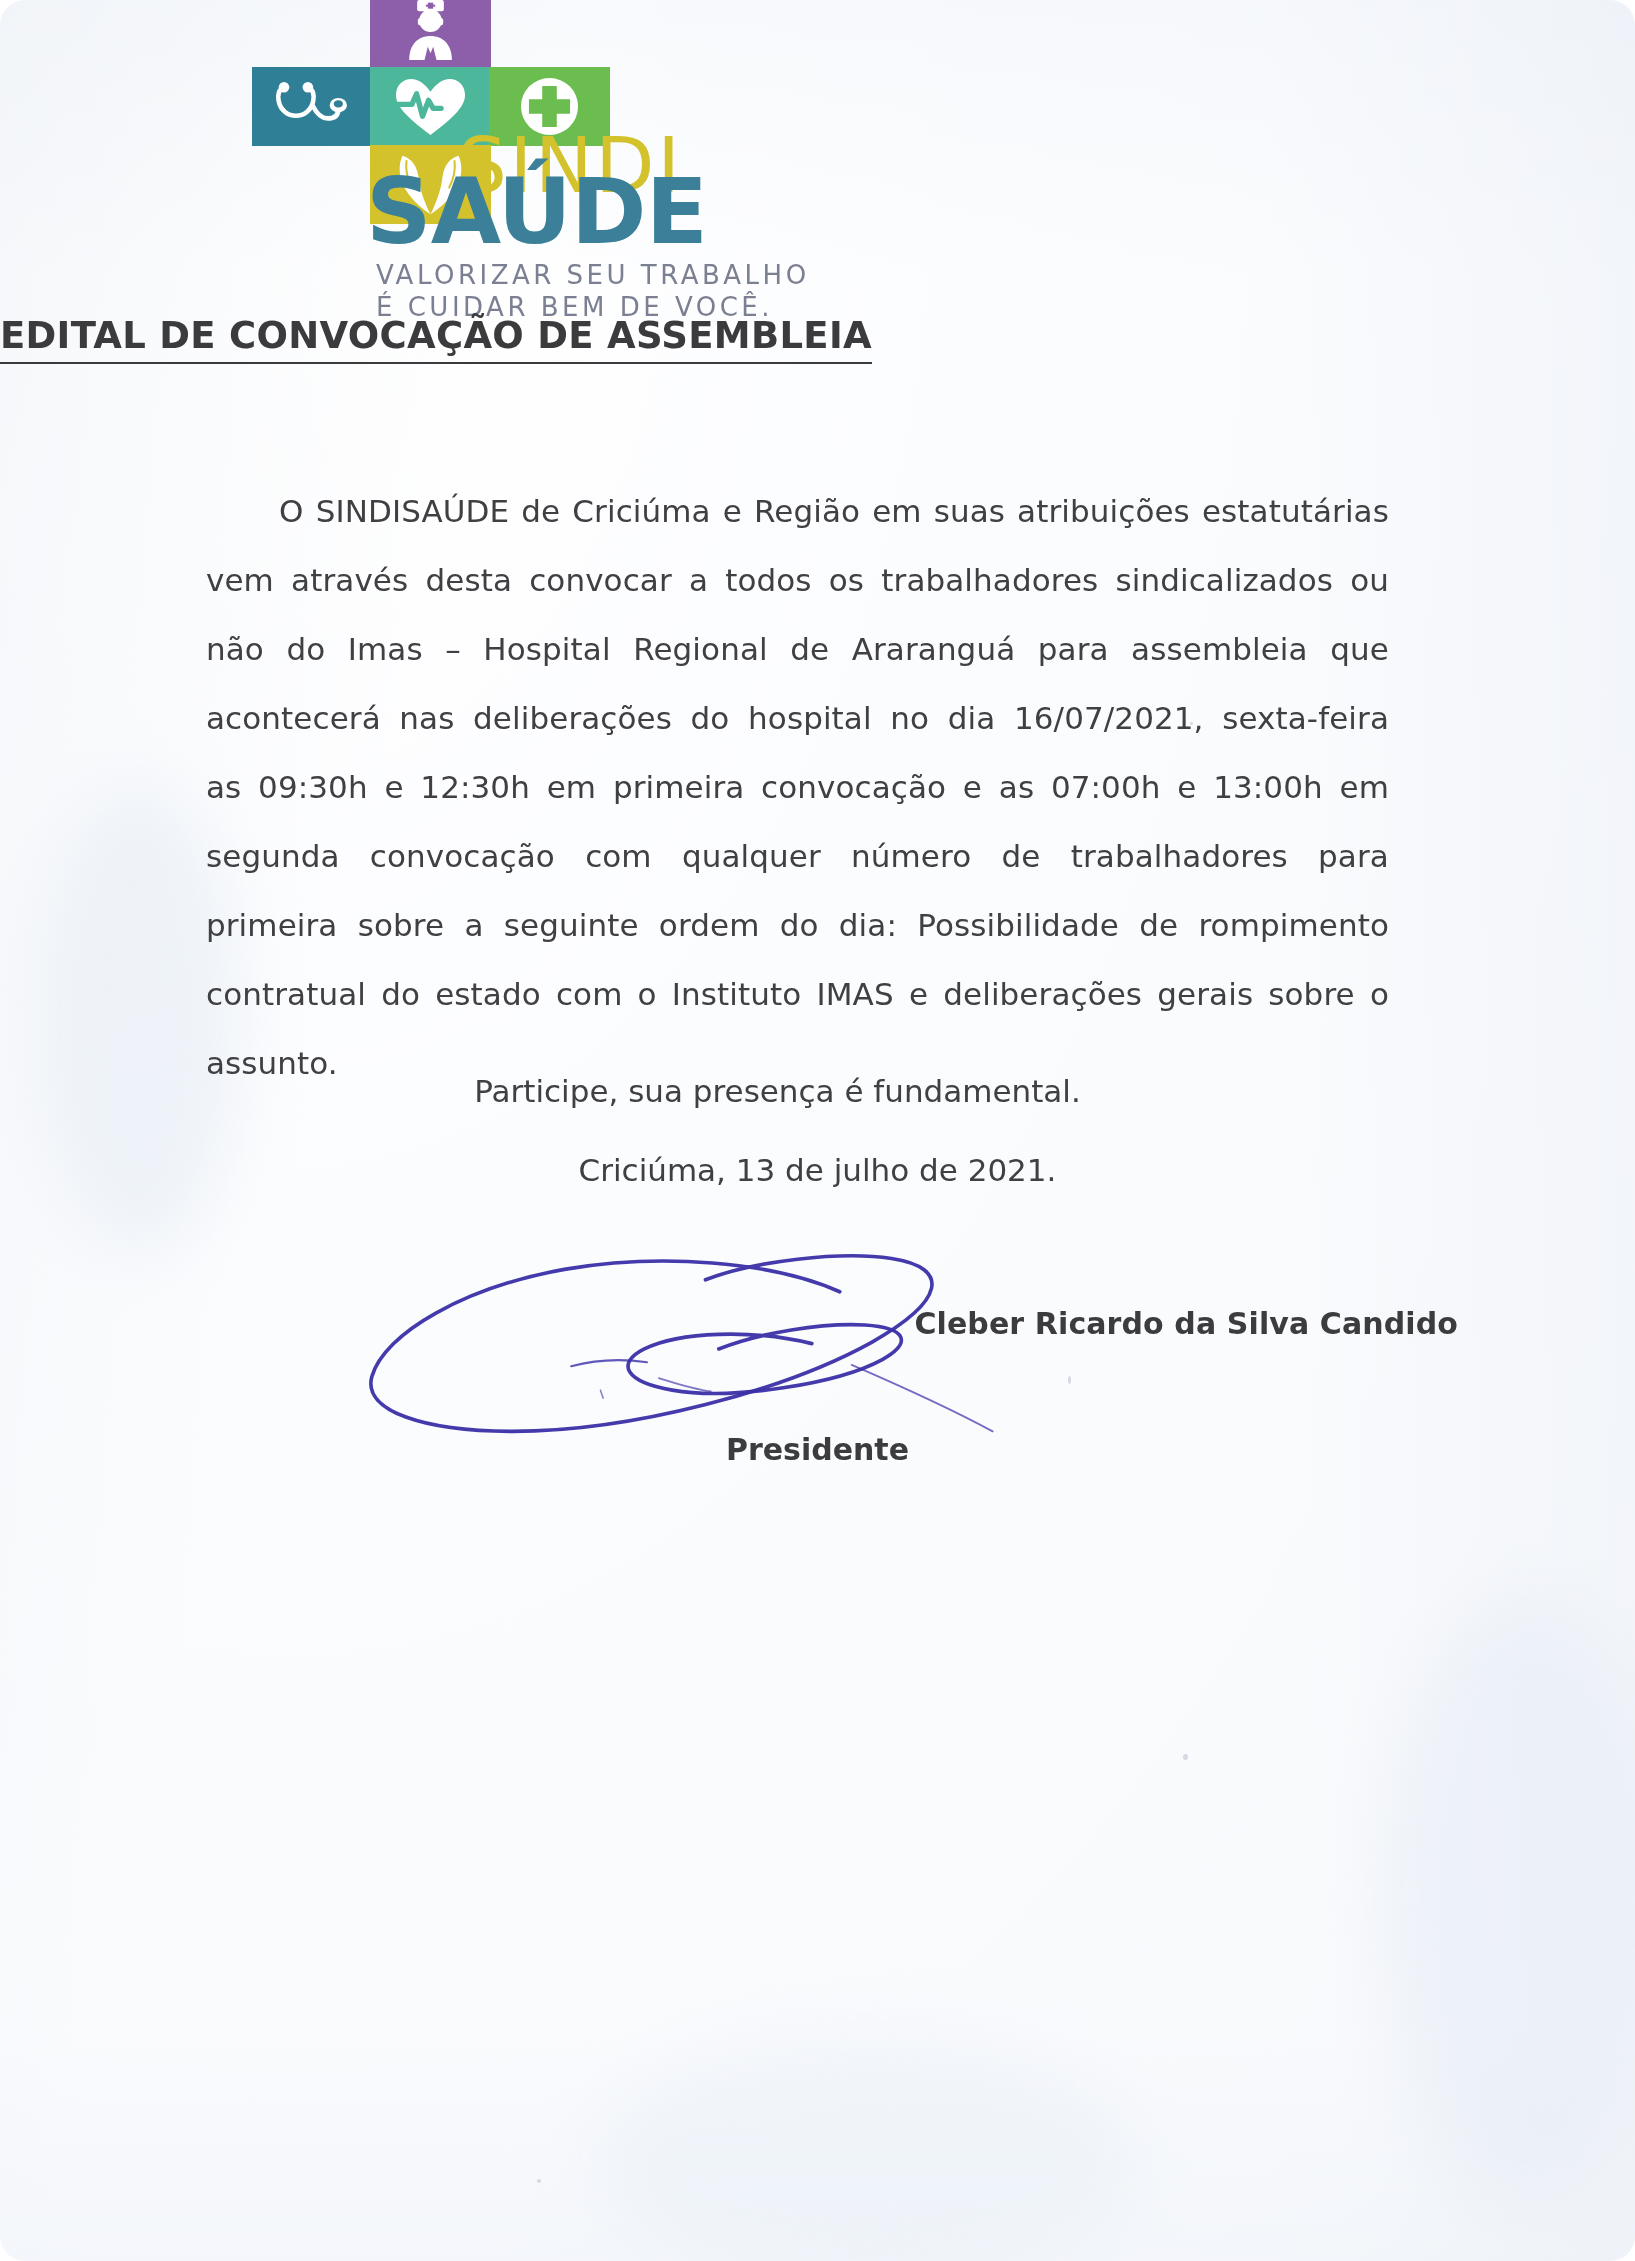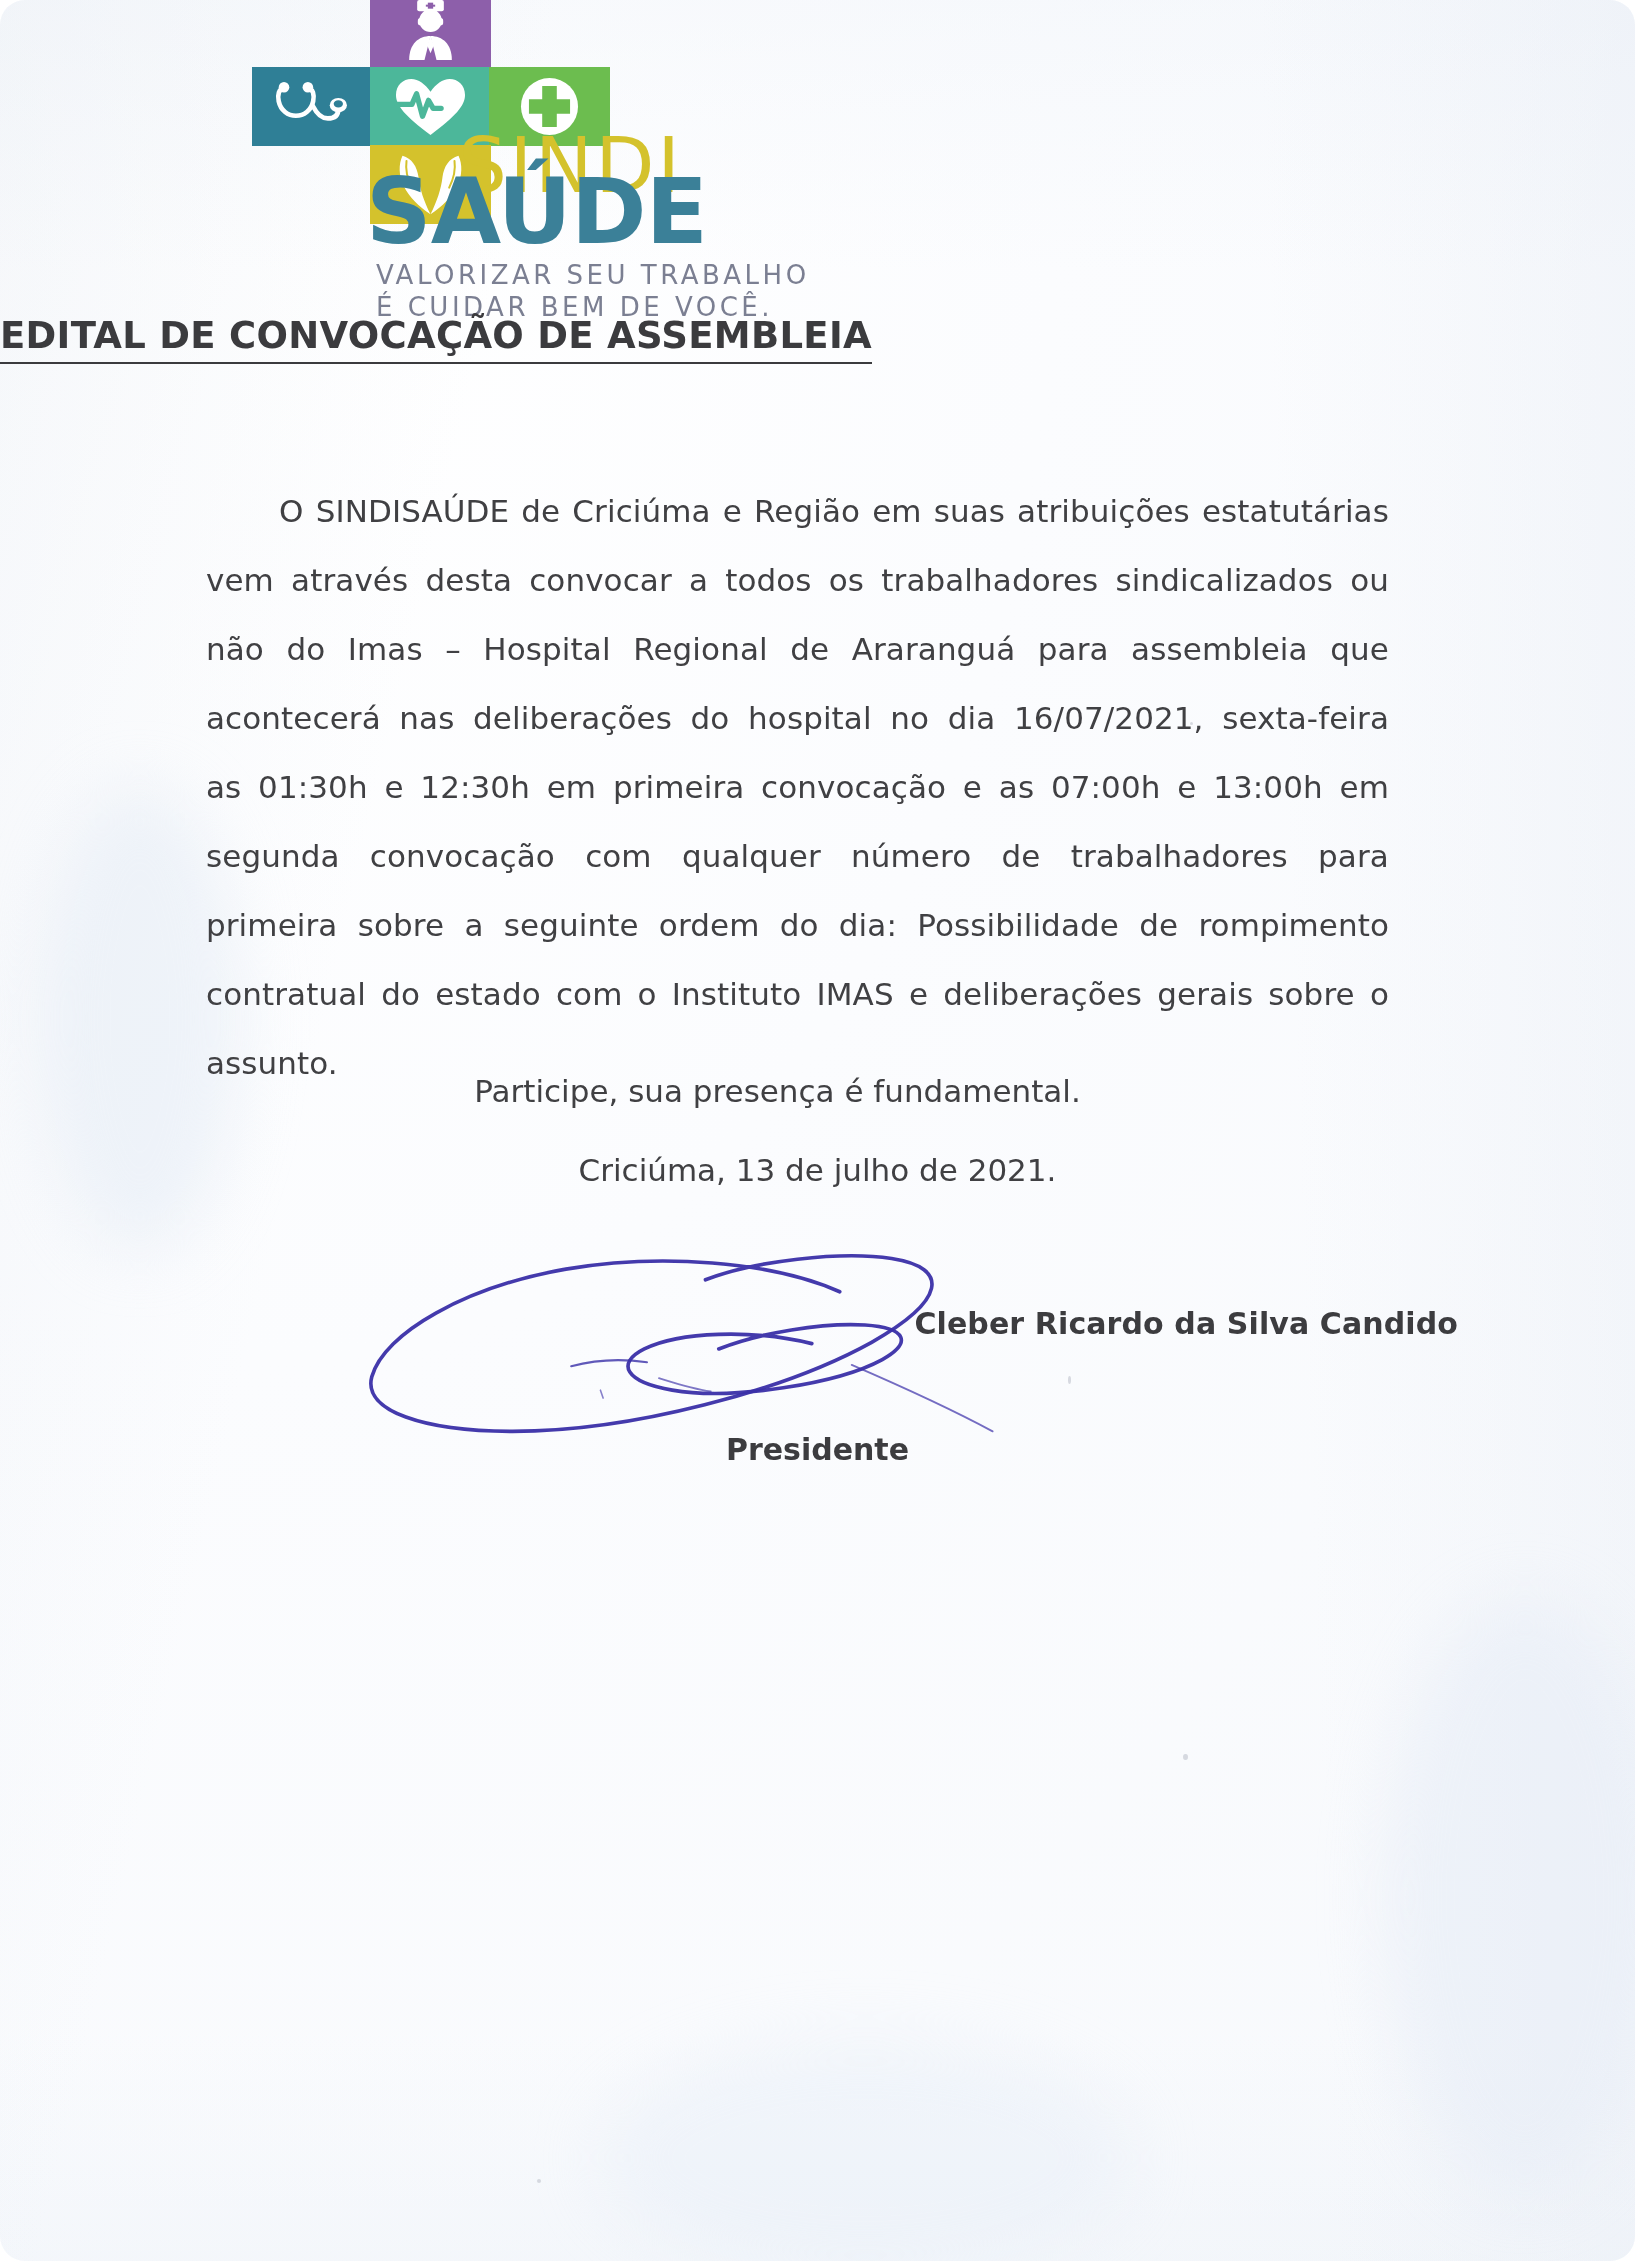--- a/index.html
+++ b/index.html
@@ -322,21 +322,21 @@
         <span>deliberações</span>
         <span>do</span>
         <span>hospital</span>
         <span>no</span>
         <span>dia</span>
         <span>16/07/2021,</span>
         <span>sexta-feira</span>
       </div>
       <div class="body-line just">
         <span>as</span>
-        <span>01:30h</span>
+        <span>09:30h</span>
         <span>e</span>
         <span>12:30h</span>
         <span>em</span>
         <span>primeira</span>
         <span>convocação</span>
         <span>e</span>
         <span>as</span>
         <span>07:00h</span>
         <span>e</span>
         <span>13:00h</span>

